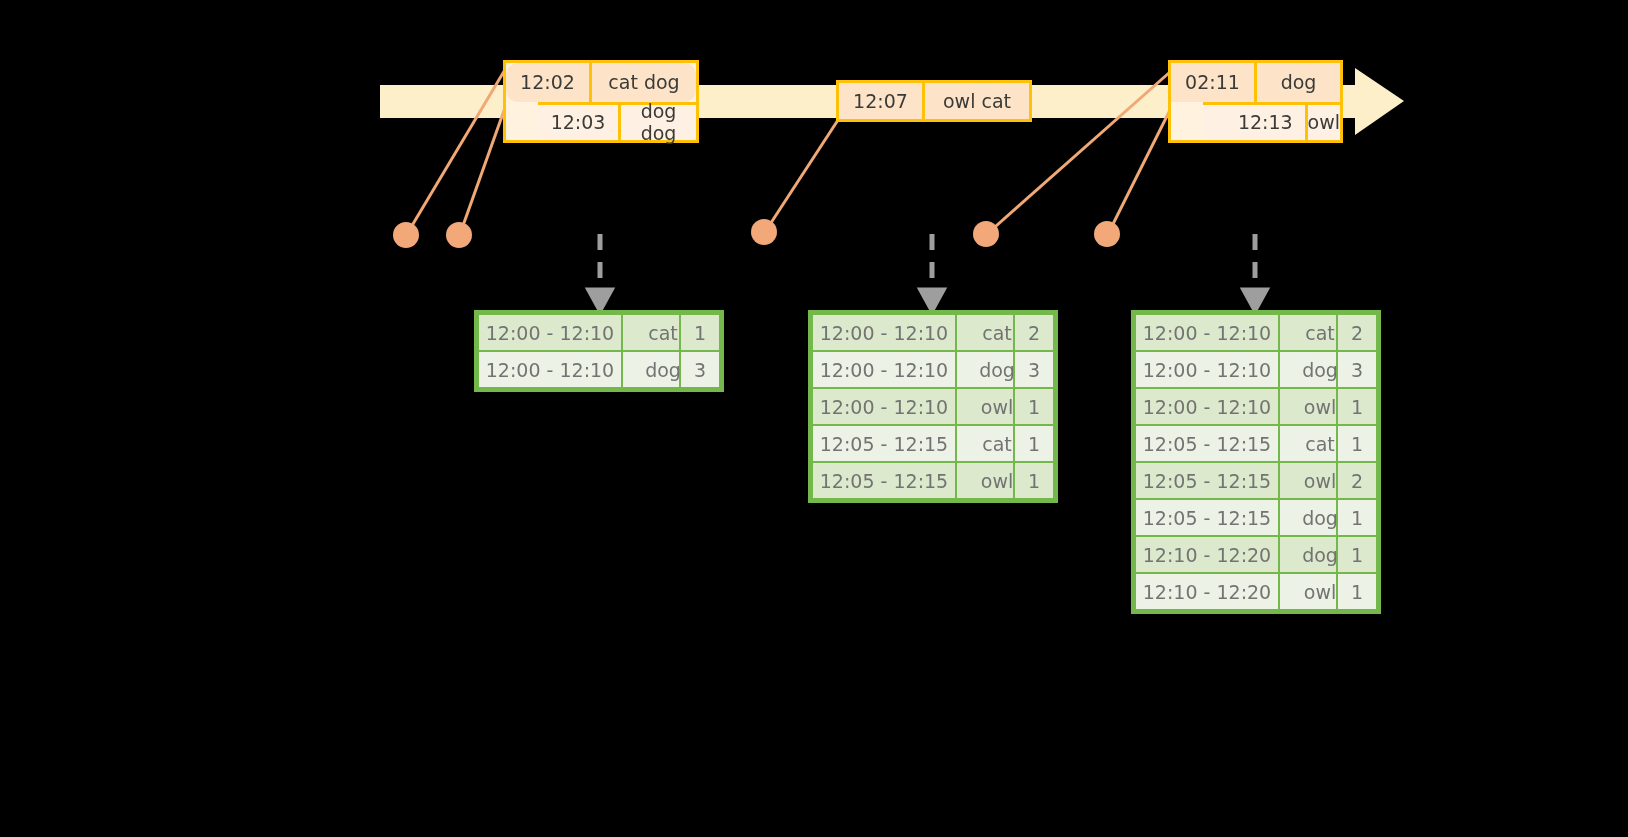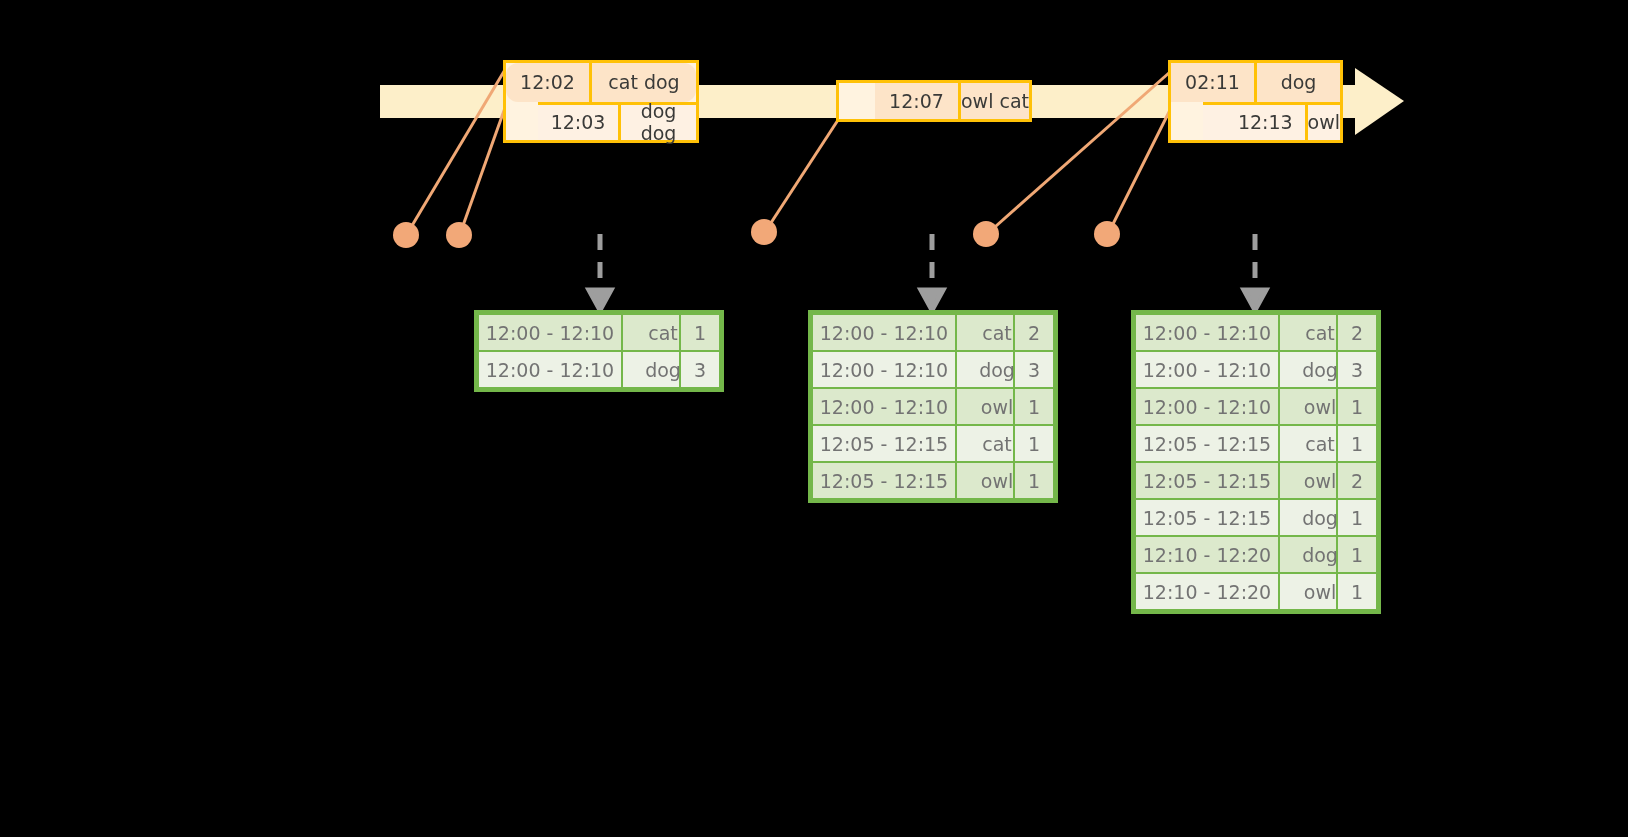--- a/index.html
+++ b/index.html
@@ -144,21 +144,21 @@
       <div class="cell-time">12:02</div>
       <div class="cell-words">cat dog</div>
     </div>
     <div class="event-row evrow-b" style="height:50%;">
       <div class="cell-time">12:03</div>
       <div class="cell-words">dog dog</div>
     </div>
   </div>
 
   <div class="event-box" style="left:836px; top:80px; width:196px; height:42px;">
-    <div class="event-row evrow-single" style="height:100%;margin-left:36px;">
+    <div class="event-row evrow-single" style="height:100%;">
       <div class="cell-time">12:07</div>
       <div class="cell-words">owl cat</div>
     </div>
   </div>
 
   <div class="event-box" style="left:1168px; top:60px; width:175px; height:83px;">
     <div class="event-row evrow-a" style="height:50%;">
       <div class="cell-time">02:11</div>
       <div class="cell-words">dog</div>
     </div>

